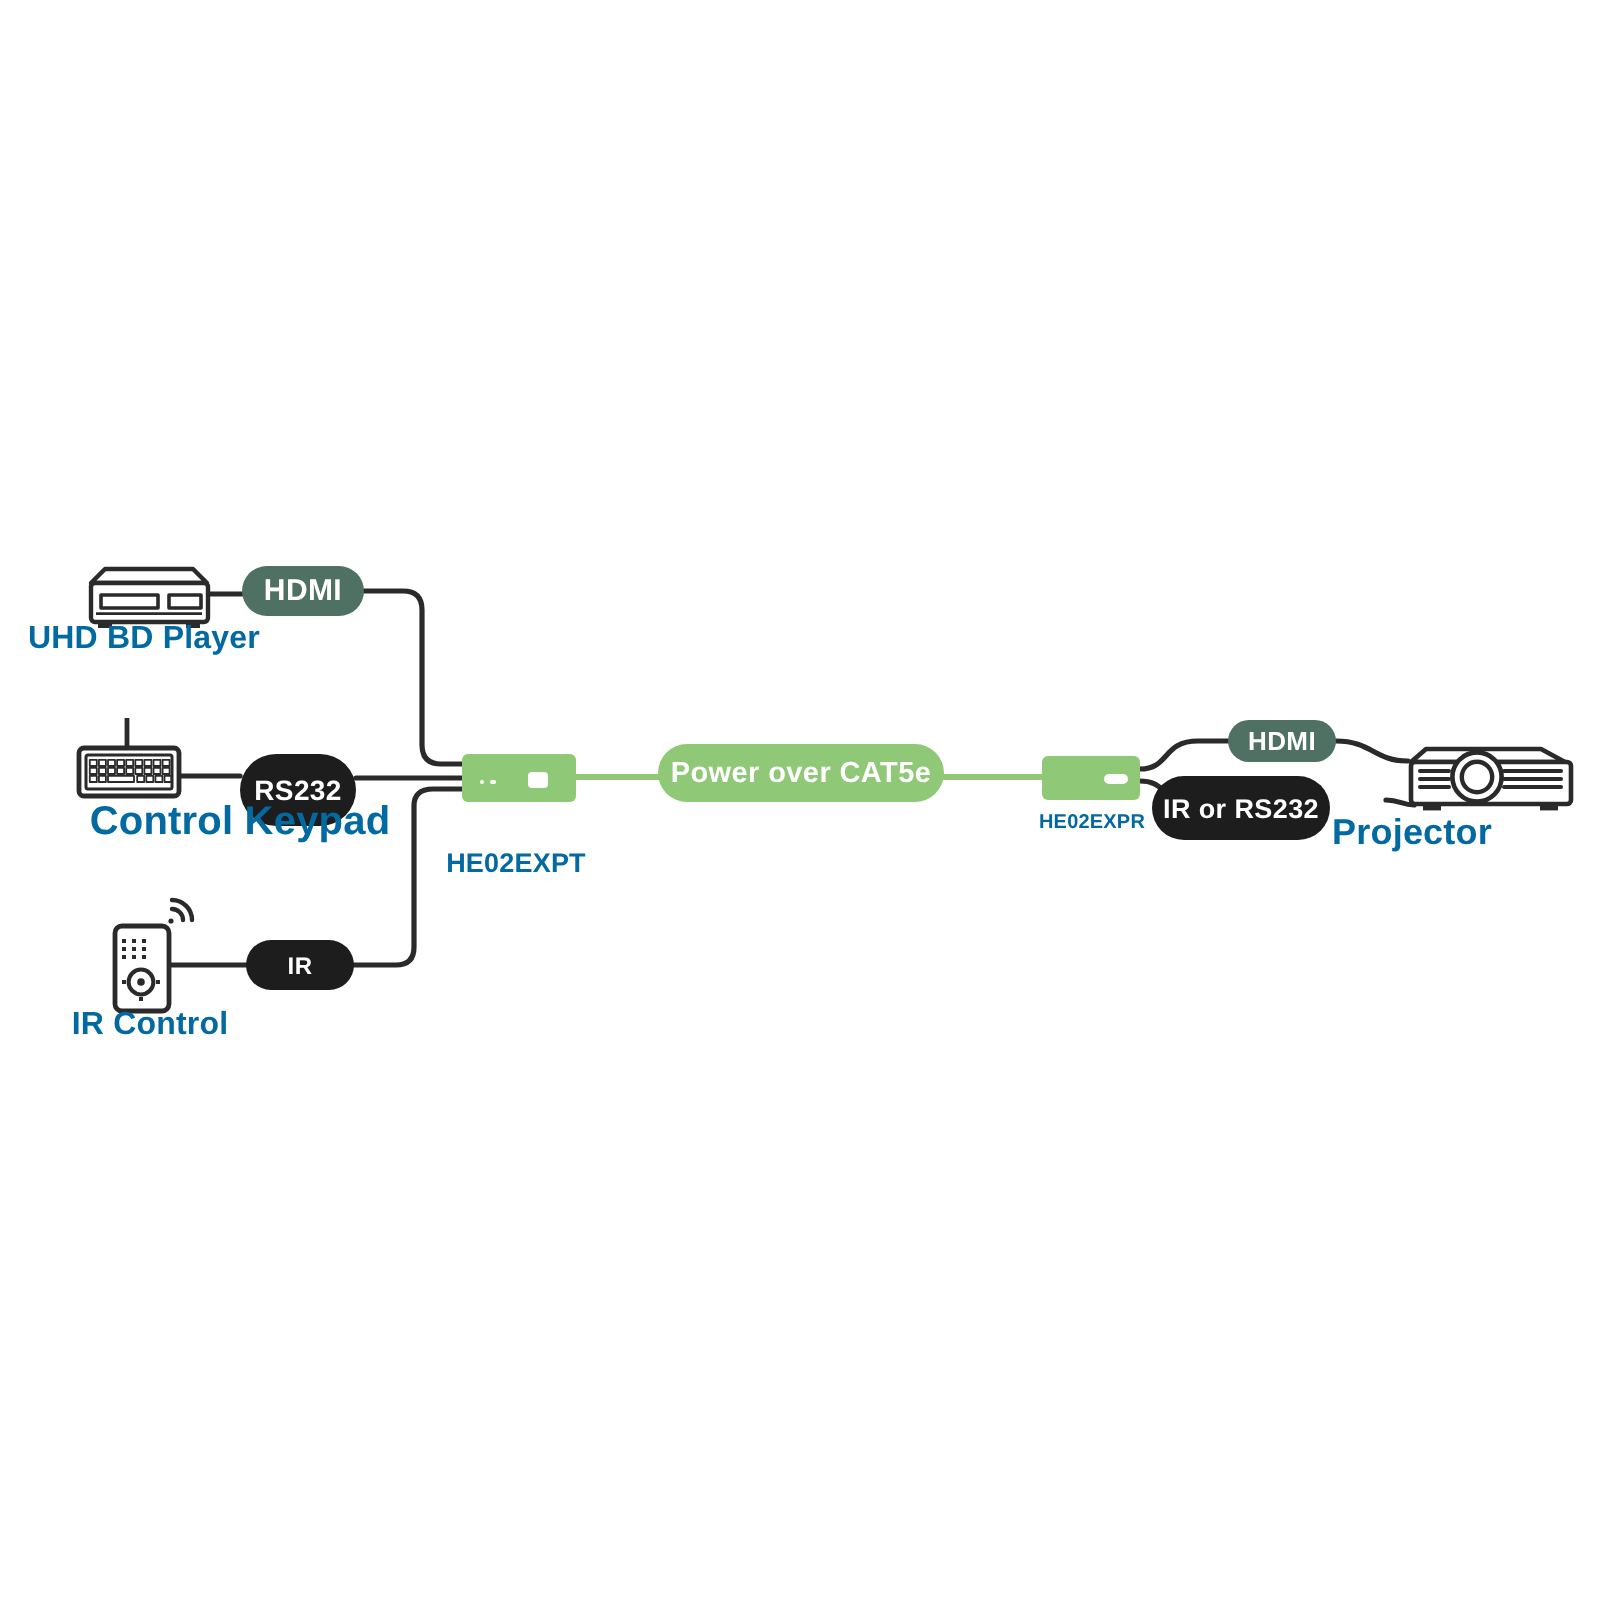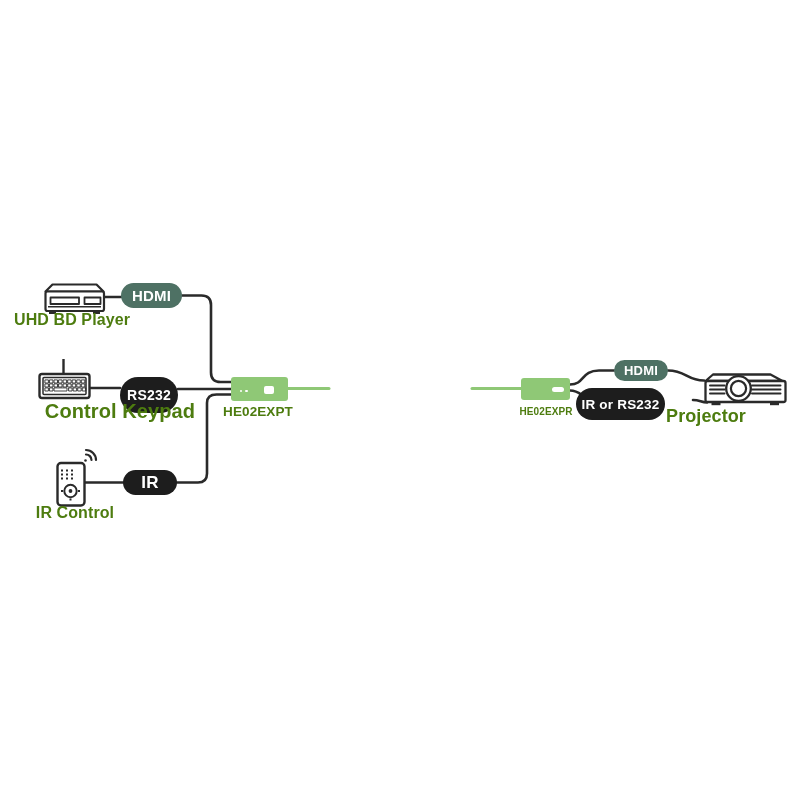--- a/index.html
+++ b/index.html
@@ -10,21 +10,21 @@
   .wires { position:absolute; left:0; top:0; z-index:0; }
   .pill {
     position:absolute; z-index:2; display:flex; align-items:center; justify-content:center;
     border-radius:999px; color:#ffffff; font-weight:700; letter-spacing:.2px; white-space:nowrap;
   }
   .pill-green { background:#4e7164; }
   .pill-black { background:#1d1d1d; }
   .pill-light { background:#8fc876; }
   .lbl {
     position:absolute; z-index:2; transform:translateX(-50%);
-    font-weight:700; color:#4d7c0f; white-space:nowrap; letter-spacing:.1px;
+    font-weight:700; color:#0369a1; white-space:nowrap; letter-spacing:.1px;
   }
   .box { position:absolute; z-index:2; background:#8fc876; border-radius:3px; }
   .box .wdot, .box .wport { position:absolute; background:#ffffff; }
 </style>
 </head>
 <body>
 
 <div class="canvas">
 
   <svg class="wires" width="800" height="800" viewBox="0 0 800 800">
@@ -134,24 +134,27 @@
   </svg>
 
   <div class="pill pill-green" style="left:121px; top:283px; width:61px; height:25px; font-size:15px;">
     <span>HDMI</span>
   </div>
 
   <div class="pill pill-black" style="left:120px; top:377px; width:58px; height:36px; font-size:14px;">
     <span>RS232</span>
   </div>
 
-  <div class="pill pill-black" style="left:123px; top:470px; width:54px; height:25px; font-size:17px;justify-content:center;">
+  <div class="pill pill-black" style="left:123px; top:470px; width:54px; height:25px; font-size:12px;justify-content:center;">
     <span>IR</span>
   </div>
 
+  <div class="pill pill-light" style="left:329px; top:372px; width:143px; height:29px; font-size:14.5px;">
+    <span>Power over CAT5e</span>
+  </div>
 
   <div class="pill pill-green" style="left:614px; top:360px; width:54px; height:21px; font-size:13px;">
     <span>HDMI</span>
   </div>
 
   <div class="pill pill-black" style="left:576px; top:388px; width:89px; height:32px; font-size:13.5px;">
     <span>IR or RS232</span>
   </div>
 
   <div class="box" style="left:231px; top:377px; width:57px; height:24px;">
@@ -160,17 +163,17 @@
     <div class="wport" style="left:33px; top:9px; width:10px; height:8px; border-radius:2px;"></div>
   </div>
 
   <div class="box" style="left:521px; top:378px; width:49px; height:22px;">
     <div class="wport" style="left:31px; top:9px; width:12px; height:5px; border-radius:2.5px;"></div>
   </div>
 
   <div class="lbl" style="left:72px; top:311px; font-size:16px;">UHD BD Player</div>
   <div class="lbl" style="left:81px; top:400px; font-size:20px;margin-left:39px;">Control Keypad</div>
   <div class="lbl" style="left:75px; top:504px; font-size:16px;text-align:right;">IR Control</div>
-  <div class="lbl" style="left:258px; top:404px; font-size:13.5px;text-align:right;">HE02EXPT</div>
+  <div class="lbl" style="left:258px; top:424px; font-size:13.5px;text-align:right;">HE02EXPT</div>
   <div class="lbl" style="left:546px; top:406px; font-size:10px;">HE02EXPR</div>
   <div class="lbl" style="left:706px; top:406px; font-size:18px;">Projector</div>
 
 </div>
 
 </body></html>

